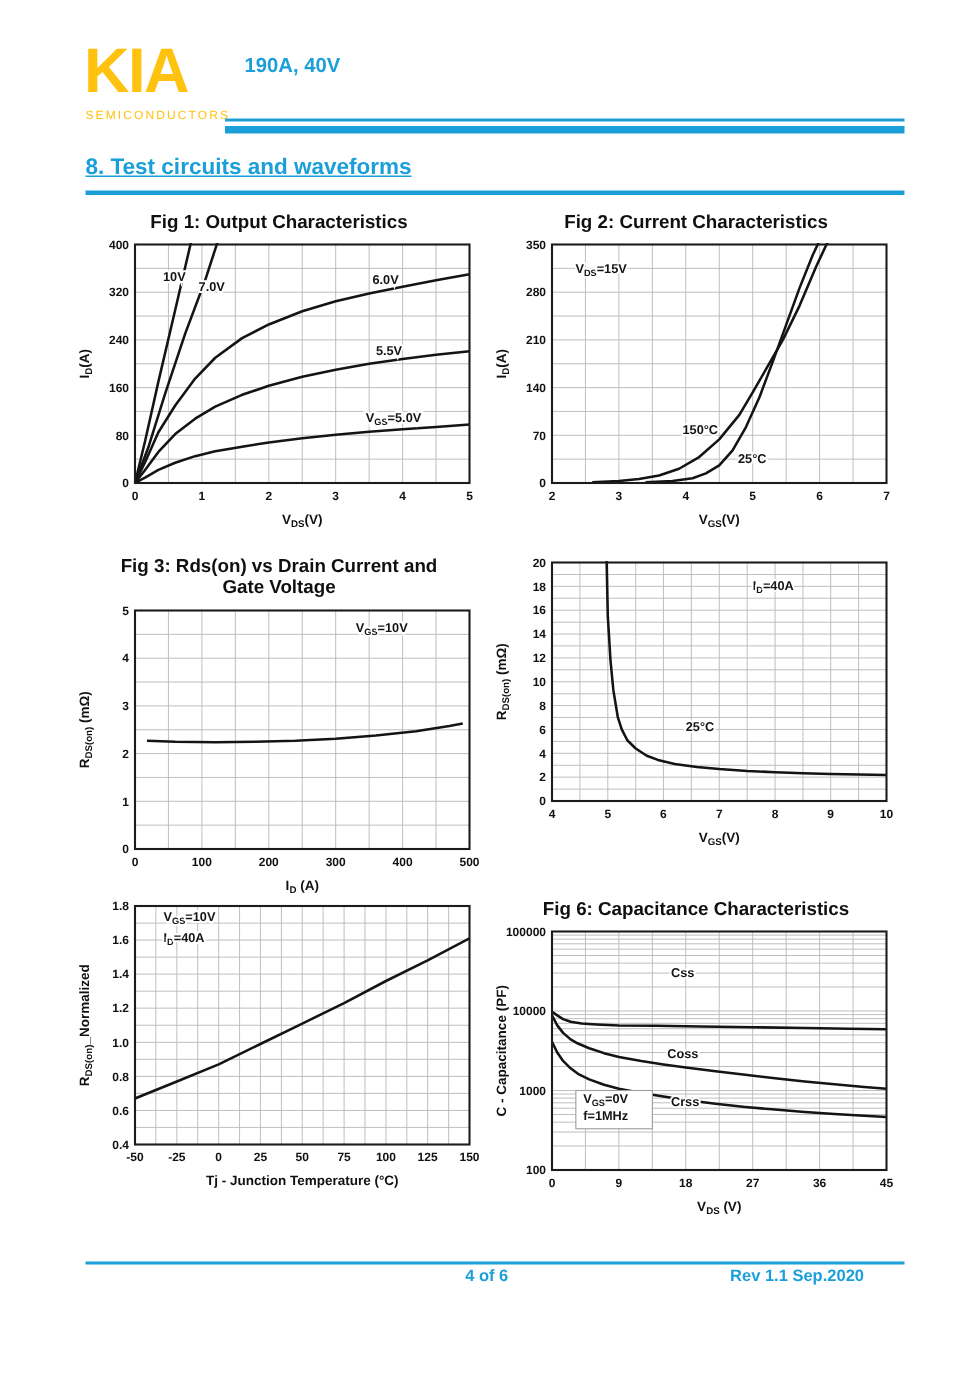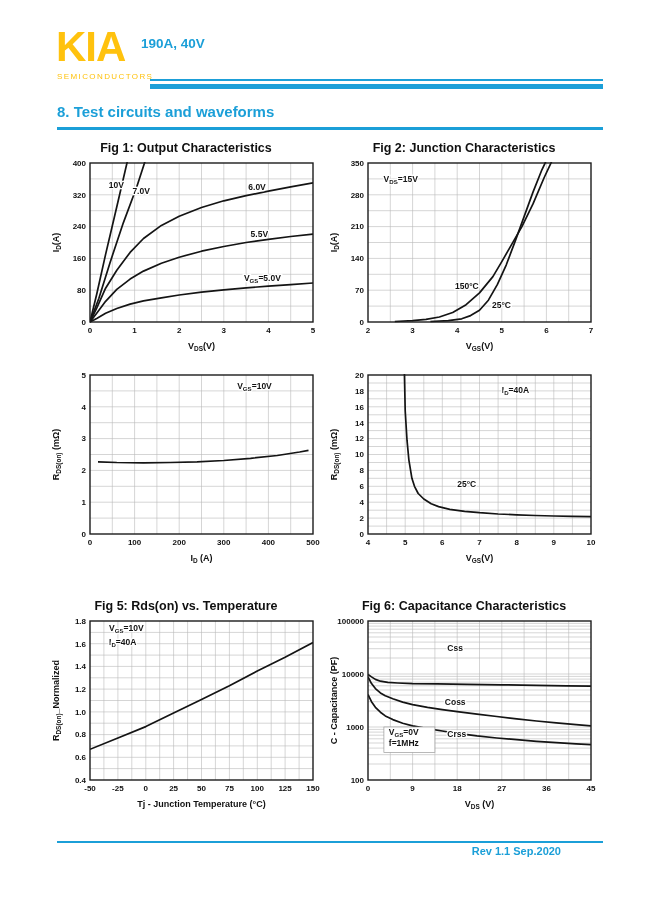--- a/index.html
+++ b/index.html
@@ -3,42 +3,42 @@
 <meta charset="utf-8">
 <style>
   html,body{margin:0;padding:0;background:#fff;}
   body{width:649px;height:917px;font-family:"Liberation Sans","DejaVu Sans",sans-serif;}
   .page{position:relative;width:649px;height:917px;background:#fff;overflow:hidden;}
 
   .brand-logo{position:absolute;left:56px;top:26px;font-size:42px;font-weight:bold;
     letter-spacing:-1px;color:var(--brand,#ffc20e);line-height:1;}
   .brand-sub{position:absolute;left:57px;top:72px;font-size:8px;font-weight:normal;
     letter-spacing:1.4px;color:var(--brand,#ffc20e);}
-  .prod{position:absolute;left:141px;top:34px;color:var(--accent,#1b9fd8);
+  .prod{position:absolute;left:163px;top:34px;color:var(--accent,#1b9fd8);
     font-size:13.5px;font-weight:bold;line-height:1.45;}
   .part-no{position:absolute;top:40px;right:47px;color:var(--accent,#1b9fd8);
     font-size:27px;letter-spacing:0.5px;}
   .rule-thin{position:absolute;left:150px;top:79px;width:453px;height:2px;background:var(--accent,#1b9fd8);}
   .rule-thick{position:absolute;left:150px;top:84px;width:453px;height:5px;background:var(--accent,#1b9fd8);}
 
-  .sec-title{position:absolute;left:57px;top:103px;font-size:15px;font-weight:bold;color:var(--accent,#1b9fd8);}
+  .sec-title{position:absolute;left:57px;top:103px;font-size:15px;font-weight:bold;color:var(--accent,#1b9fd8);text-decoration:underline;}
   .sec-rule{position:absolute;left:57px;top:127px;width:546px;height:3px;background:var(--accent,#1b9fd8);}
 
   .figs{position:absolute;left:47px;top:139px;width:556px;display:grid;
     grid-template-columns:278px 278px;grid-auto-rows:229px;}
   figure.fig{margin:0;display:flex;flex-direction:column;align-items:center;}
   .fig-cap{font-size:12.5px;font-weight:bold;color:#101010;text-align:center;
     white-space:pre-line;line-height:1.15;margin:2px 0 1px;}
   svg.chart{display:block;}
   svg.chart text{font-family:"Liberation Sans","DejaVu Sans",sans-serif;}
 
   .foot-rule{position:absolute;left:57px;top:841px;width:546px;height:2px;background:var(--accent,#1b9fd8);}
   .foot-page{position:absolute;left:0;top:845px;width:649px;text-align:center;
     font-size:11px;font-weight:bold;color:var(--accent,#1b9fd8);}
-  .foot-rev{position:absolute;top:845px;right:88px;font-size:11px;font-weight:bold;color:var(--accent,#1b9fd8);padding-left:20px;}
+  .foot-rev{position:absolute;top:845px;right:73px;font-size:11px;font-weight:bold;color:var(--accent,#1b9fd8);padding-left:20px;}
 </style>
 </head>
 <body>
 
 <div class="page">
 
   <div class="brand-logo">KIA</div>
   <div class="brand-sub">SEMICONDUCTORS</div>
 
   <div class="prod">
@@ -97,21 +97,21 @@
           <text x="36" y="137.0" text-anchor="end" font-size="8" font-weight="bold" fill="#111">80</text>
           <text x="36" y="105.2" text-anchor="end" font-size="8" font-weight="bold" fill="#111">160</text>
           <text x="36" y="73.4" text-anchor="end" font-size="8" font-weight="bold" fill="#111">240</text>
           <text x="36" y="41.6" text-anchor="end" font-size="8" font-weight="bold" fill="#111">320</text>
           <text x="36" y="9.8" text-anchor="end" font-size="8" font-weight="bold" fill="#111">400</text>
           <text x="151.5" y="193" text-anchor="middle" font-size="9" font-weight="bold" fill="#111"><tspan>V</tspan><tspan font-size="72%" dy="2.1">DS</tspan><tspan dy="-2.1">(V)</tspan></text>
           <text transform="translate(9 86.5) rotate(-90)" text-anchor="middle" font-size="9" font-weight="bold" fill="#111"><tspan>I</tspan><tspan font-size="72%" dy="2.1">D</tspan><tspan dy="-2.1">(A)</tspan></text>
         </svg>
     </figure>
     <figure class="fig">
-      <figcaption class="fig-cap">Fig 2: Junction Characteristics</figcaption>
+      <figcaption class="fig-cap">Fig 2: Current Characteristics</figcaption>
       <svg class="chart" width="272" height="196">
           <clipPath id="cp1">
             <rect x="40" y="6" width="223" height="161"></rect>
           </clipPath>
           <line x1="62.3" y1="7.0" x2="62.3" y2="166.0" stroke="#b8b8b8" stroke-width="0.6"></line>
           <line x1="84.6" y1="7.0" x2="84.6" y2="166.0" stroke="#b8b8b8" stroke-width="0.6"></line>
           <line x1="106.9" y1="7.0" x2="106.9" y2="166.0" stroke="#b8b8b8" stroke-width="0.6"></line>
           <line x1="129.2" y1="7.0" x2="129.2" y2="166.0" stroke="#b8b8b8" stroke-width="0.6"></line>
           <line x1="151.5" y1="7.0" x2="151.5" y2="166.0" stroke="#b8b8b8" stroke-width="0.6"></line>
           <line x1="173.8" y1="7.0" x2="173.8" y2="166.0" stroke="#b8b8b8" stroke-width="0.6"></line>
@@ -143,20 +143,22 @@
           <text x="36" y="137.0" text-anchor="end" font-size="8" font-weight="bold" fill="#111">70</text>
           <text x="36" y="105.2" text-anchor="end" font-size="8" font-weight="bold" fill="#111">140</text>
           <text x="36" y="73.4" text-anchor="end" font-size="8" font-weight="bold" fill="#111">210</text>
           <text x="36" y="41.6" text-anchor="end" font-size="8" font-weight="bold" fill="#111">280</text>
           <text x="36" y="9.8" text-anchor="end" font-size="8" font-weight="bold" fill="#111">350</text>
           <text x="151.5" y="193" text-anchor="middle" font-size="9" font-weight="bold" fill="#111"><tspan>V</tspan><tspan font-size="72%" dy="2.1">GS</tspan><tspan dy="-2.1">(V)</tspan></text>
           <text transform="translate(9 86.5) rotate(-90)" text-anchor="middle" font-size="9" font-weight="bold" fill="#111"><tspan>I</tspan><tspan font-size="72%" dy="2.1">D</tspan><tspan dy="-2.1">(A)</tspan></text>
         </svg>
     </figure>
     <figure class="fig">
+      <figcaption class="fig-cap">Fig 3: Rds(on) vs Drain Current and
+Gate Voltage</figcaption>
       <svg class="chart" width="272" height="196">
           <clipPath id="cp2">
             <rect x="40" y="6" width="223" height="161"></rect>
           </clipPath>
           <line x1="62.3" y1="7.0" x2="62.3" y2="166.0" stroke="#b8b8b8" stroke-width="0.6"></line>
           <line x1="84.6" y1="7.0" x2="84.6" y2="166.0" stroke="#b8b8b8" stroke-width="0.6"></line>
           <line x1="106.9" y1="7.0" x2="106.9" y2="166.0" stroke="#b8b8b8" stroke-width="0.6"></line>
           <line x1="129.2" y1="7.0" x2="129.2" y2="166.0" stroke="#b8b8b8" stroke-width="0.6"></line>
           <line x1="151.5" y1="7.0" x2="151.5" y2="166.0" stroke="#b8b8b8" stroke-width="0.6"></line>
           <line x1="173.8" y1="7.0" x2="173.8" y2="166.0" stroke="#b8b8b8" stroke-width="0.6"></line>
@@ -246,21 +248,20 @@
           <text x="36" y="73.4" text-anchor="end" font-size="8" font-weight="bold" fill="#111">12</text>
           <text x="36" y="57.5" text-anchor="end" font-size="8" font-weight="bold" fill="#111">14</text>
           <text x="36" y="41.6" text-anchor="end" font-size="8" font-weight="bold" fill="#111">16</text>
           <text x="36" y="25.7" text-anchor="end" font-size="8" font-weight="bold" fill="#111">18</text>
           <text x="36" y="9.8" text-anchor="end" font-size="8" font-weight="bold" fill="#111">20</text>
           <text x="151.5" y="193" text-anchor="middle" font-size="9" font-weight="bold" fill="#111"><tspan>V</tspan><tspan font-size="72%" dy="2.1">GS</tspan><tspan dy="-2.1">(V)</tspan></text>
           <text transform="translate(9 86.5) rotate(-90)" text-anchor="middle" font-size="9" font-weight="bold" fill="#111"><tspan>R</tspan><tspan font-size="72%" dy="2.1">DS(on)</tspan><tspan dy="-2.1"> (mΩ)</tspan></text>
         </svg>
     </figure>
     <figure class="fig">
-      <figcaption class="fig-cap">Fig 5: Rds(on) vs. Temperature</figcaption>
       <svg class="chart" width="272" height="196">
           <clipPath id="cp4">
             <rect x="40" y="6" width="223" height="161"></rect>
           </clipPath>
           <line x1="53.9" y1="7.0" x2="53.9" y2="166.0" stroke="#b8b8b8" stroke-width="0.6"></line>
           <line x1="67.9" y1="7.0" x2="67.9" y2="166.0" stroke="#b8b8b8" stroke-width="0.6"></line>
           <line x1="81.8" y1="7.0" x2="81.8" y2="166.0" stroke="#b8b8b8" stroke-width="0.6"></line>
           <line x1="95.8" y1="7.0" x2="95.8" y2="166.0" stroke="#b8b8b8" stroke-width="0.6"></line>
           <line x1="109.7" y1="7.0" x2="109.7" y2="166.0" stroke="#b8b8b8" stroke-width="0.6"></line>
           <line x1="123.6" y1="7.0" x2="123.6" y2="166.0" stroke="#b8b8b8" stroke-width="0.6"></line>
@@ -372,15 +373,16 @@
           <text x="36" y="115.8" text-anchor="end" font-size="8" font-weight="bold" fill="#111">1000</text>
           <text x="36" y="62.8" text-anchor="end" font-size="8" font-weight="bold" fill="#111">10000</text>
           <text x="36" y="9.8" text-anchor="end" font-size="8" font-weight="bold" fill="#111">100000</text>
           <text x="151.5" y="193" text-anchor="middle" font-size="9" font-weight="bold" fill="#111"><tspan>V</tspan><tspan font-size="72%" dy="2.1">DS</tspan><tspan dy="-2.1"> (V)</tspan></text>
           <text transform="translate(9 86.5) rotate(-90)" text-anchor="middle" font-size="9" font-weight="bold" fill="#111"><tspan>C - Capacitance (PF)</tspan></text>
         </svg>
     </figure>
   </div>
 
   <div class="foot-rule"></div>
+  <div class="foot-page">4 of 6</div>
   <div class="foot-rev">Rev 1.1 Sep.2020</div>
 
 </div>
 
 </body></html>

